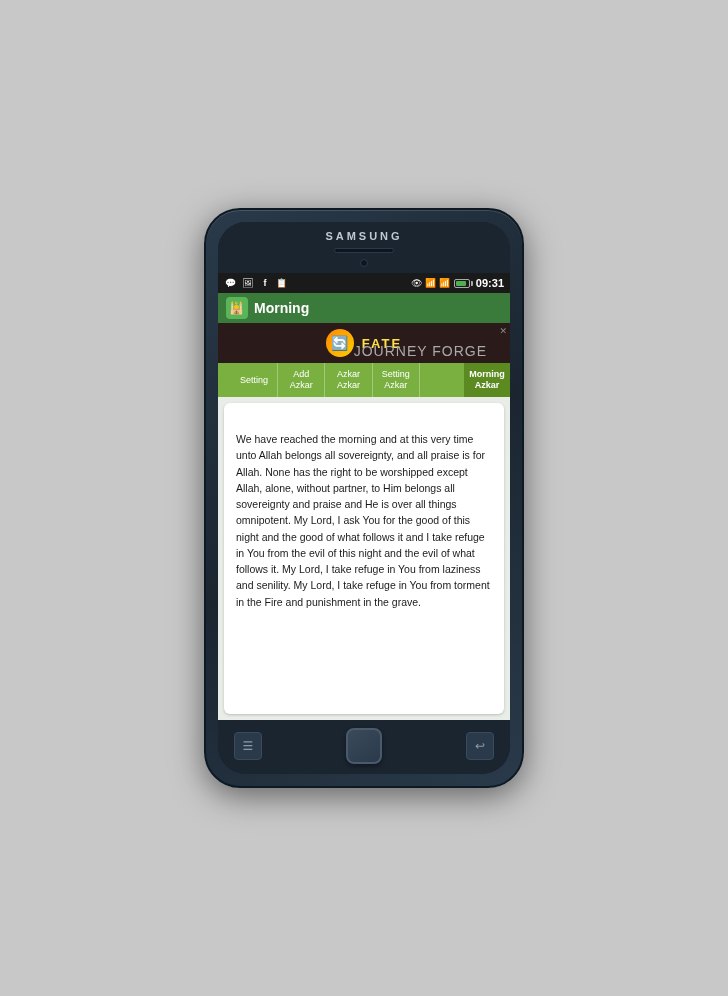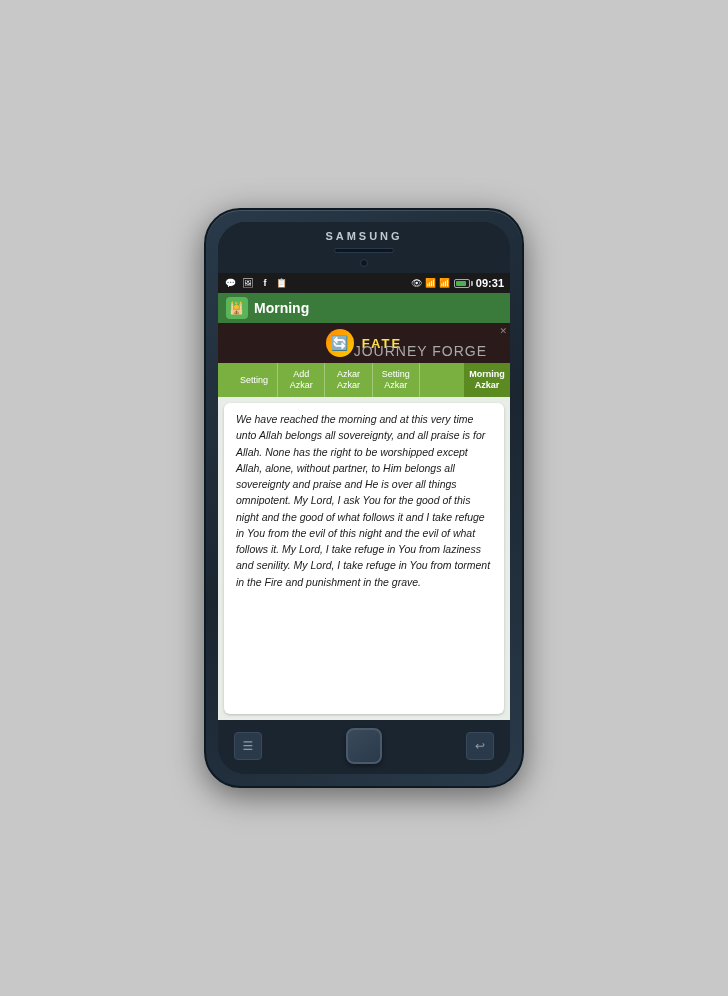--- a/index.html
+++ b/index.html
@@ -254,25 +254,24 @@
     .content-area {
       flex: 1;
       background: #e8ede8;
       overflow: hidden;
       padding: 6px;
     }
 
     .content-card {
       background: white;
       border-radius: 6px;
-      padding: 8px 12px;
+      padding: 28px 12px;
       height: 100%;
       overflow: hidden;
       box-shadow: 0 1px 3px rgba(0,0,0,0.2);
-      font-style: italic;
     }
 
     .content-text {
       font-size: 10.5px;
       line-height: 1.55;
       color: #1a1a1a;
       text-align: left;
     }
 
     

